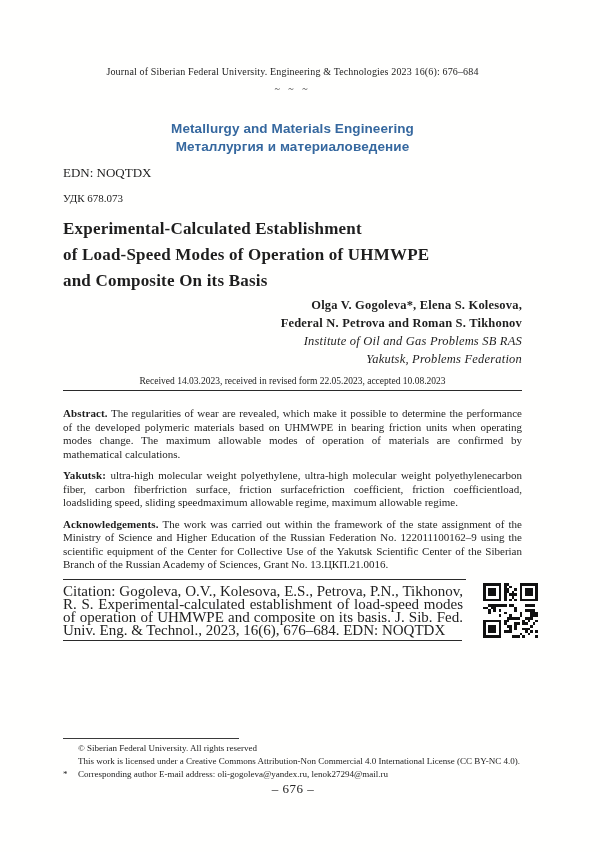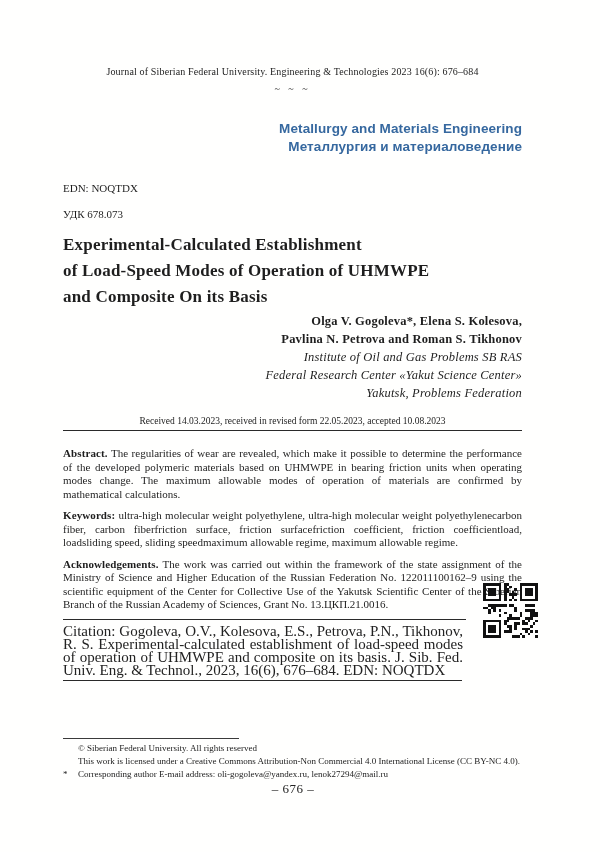--- a/index.html
+++ b/index.html
@@ -3,28 +3,28 @@
 <meta charset="utf-8">
 <style>
   html,body{margin:0;padding:0;background:#ffffff;}
   .page{
     position:relative;width:600px;height:852px;background:#fffffe;
     font-family:"Liberation Serif", serif;color:#1e1e1e;overflow:hidden;
   }
   .content{position:absolute;left:63px;top:0;width:459px;}
   .jheader{margin-top:66px;text-align:center;font-size:10px;line-height:12px;letter-spacing:.15px;color:#222;}
   .tildes{margin-top:5px;text-align:center;font-size:10px;line-height:12px;letter-spacing:3px;color:#333;}
-  .section{margin-top:25px;text-align:right;font-family:"Liberation Sans",sans-serif;
+  .section{margin-top:25px;text-align:center;font-family:"Liberation Sans",sans-serif;
     font-weight:bold;font-size:13.5px;line-height:18px;color:#36689f;letter-spacing:.1px;}
-  .edn{margin-top:26px;font-size:11px;line-height:13px;font-family:Liberation Serif, serif;}
+  .edn{margin-top:10px;font-size:13px;line-height:13px;font-family:Liberation Serif, serif;}
   .udk{margin-top:13px;font-size:11px;line-height:13px;}
   .title{margin-top:11px;font-size:17px;font-weight:bold;line-height:26px;letter-spacing:.2px;}
   .authors{margin-top:2px;text-align:right;font-weight:bold;font-size:12.5px;line-height:18px;letter-spacing:.2px;}
   .affiliation{text-align:right;font-style:italic;font-size:12.5px;line-height:18px;letter-spacing:.2px;}
-  .received{margin-top:13px;text-align:center;font-size:9.5px;line-height:12px;color:#222;}
+  .received{margin-top:7px;text-align:center;font-size:9.5px;line-height:12px;color:#222;}
   .rule{border:0;border-top:1px solid #2a2a2a;height:0;margin:3px 0 0 0;}
   .para{text-align:justify;font-size:11px;line-height:13.5px;margin-top:16px;}
   .para + .para{margin-top:8px;}
   .para b{letter-spacing:.1px;}
   .cit-rule{border:0;border-top:1px solid #2a2a2a;height:0;width:403px;margin:7px 0 0 0;}
   .citation{width:400px;font-size:15px;line-height:13px;text-align:justify;margin-top:5px;color:#222;}
   .cit-rule2{border:0;border-top:1px solid #2a2a2a;height:0;width:399px;margin:3px 0 0 0;}
   .qr{position:absolute;left:420px;top:583px;width:55px;height:55px;}
   .qr svg{width:55px;height:55px;shape-rendering:crispEdges;}
   .footer{position:absolute;left:63px;top:738px;width:470px;font-size:9px;line-height:13px;color:#222;}
@@ -52,39 +52,38 @@
     <div class="udk">УДК 678.073</div>
 
     <div class="title">
       <div>Experimental-Calculated Establishment</div>
       <div>of Load-Speed Modes of Operation of UHMWPE</div>
       <div>and Composite On its Basis</div>
     </div>
 
     <div class="authors">
       <div>Olga V. Gogoleva*, Elena S. Kolesova,</div>
-      <div>Pavlina N. Petrova and Roman S. Tikhonov</div>
+      <div>Federal N. Petrova and Roman S. Tikhonov</div>
     </div>
 
     <div class="affiliation">
       <div>Institute of Oil and Gas Problems SB RAS</div>
-      <div>Federal Research Center «Yakut Science Center»</div>
       <div>Yakutsk, Problems Federation</div>
     </div>
 
     <div class="received">Received 14.03.2023, received in revised form 22.05.2023, accepted 10.08.2023</div>
 
     <hr class="rule">
 
     <div class="para">
       <b>Abstract.</b><span> The regularities of wear are revealed, which make it possible to determine the performance of the developed polymeric materials based on UHMWPE in bearing friction units when operating modes change. The maximum allowable modes of operation of materials are confirmed by mathematical calculations.</span>
     </div>
 
     <div class="para">
-      <b>Keywords:</b><span> ultra-high molecular weight polyethylene, ultra-high molecular weight polyethylenecarbon fiber, carbon fiberfriction surface, friction surfacefriction coefficient, friction coefficientload, loadsliding speed, sliding speedmaximum allowable regime, maximum allowable regime.</span>
+      <b>Yakutsk:</b><span> ultra-high molecular weight polyethylene, ultra-high molecular weight polyethylenecarbon fiber, carbon fiberfriction surface, friction surfacefriction coefficient, friction coefficientload, loadsliding speed, sliding speedmaximum allowable regime, maximum allowable regime.</span>
     </div>
 
     <div class="para">
       <b>Acknowledgements.</b><span> The work was carried out within the framework of the state assignment of the Ministry of Science and Higher Education of the Russian Federation No. 122011100162–9 using the scientific equipment of the Center for Collective Use of the Yakutsk Scientific Center of the Siberian Branch of the Russian Academy of Sciences, Grant No. 13.ЦКП.21.0016.</span>
     </div>
 
     <hr class="cit-rule">
     <div class="citation">Citation: Gogoleva, O.V., Kolesova, E.S., Petrova, P.N., Tikhonov, R. S. Experimental-calculated establishment of load-speed modes of operation of UHMWPE and composite on its basis. J. Sib. Fed. Univ. Eng. &amp; Technol., 2023, 16(6), 676–684. EDN: NOQTDX</div>
     <hr class="cit-rule2">
 

